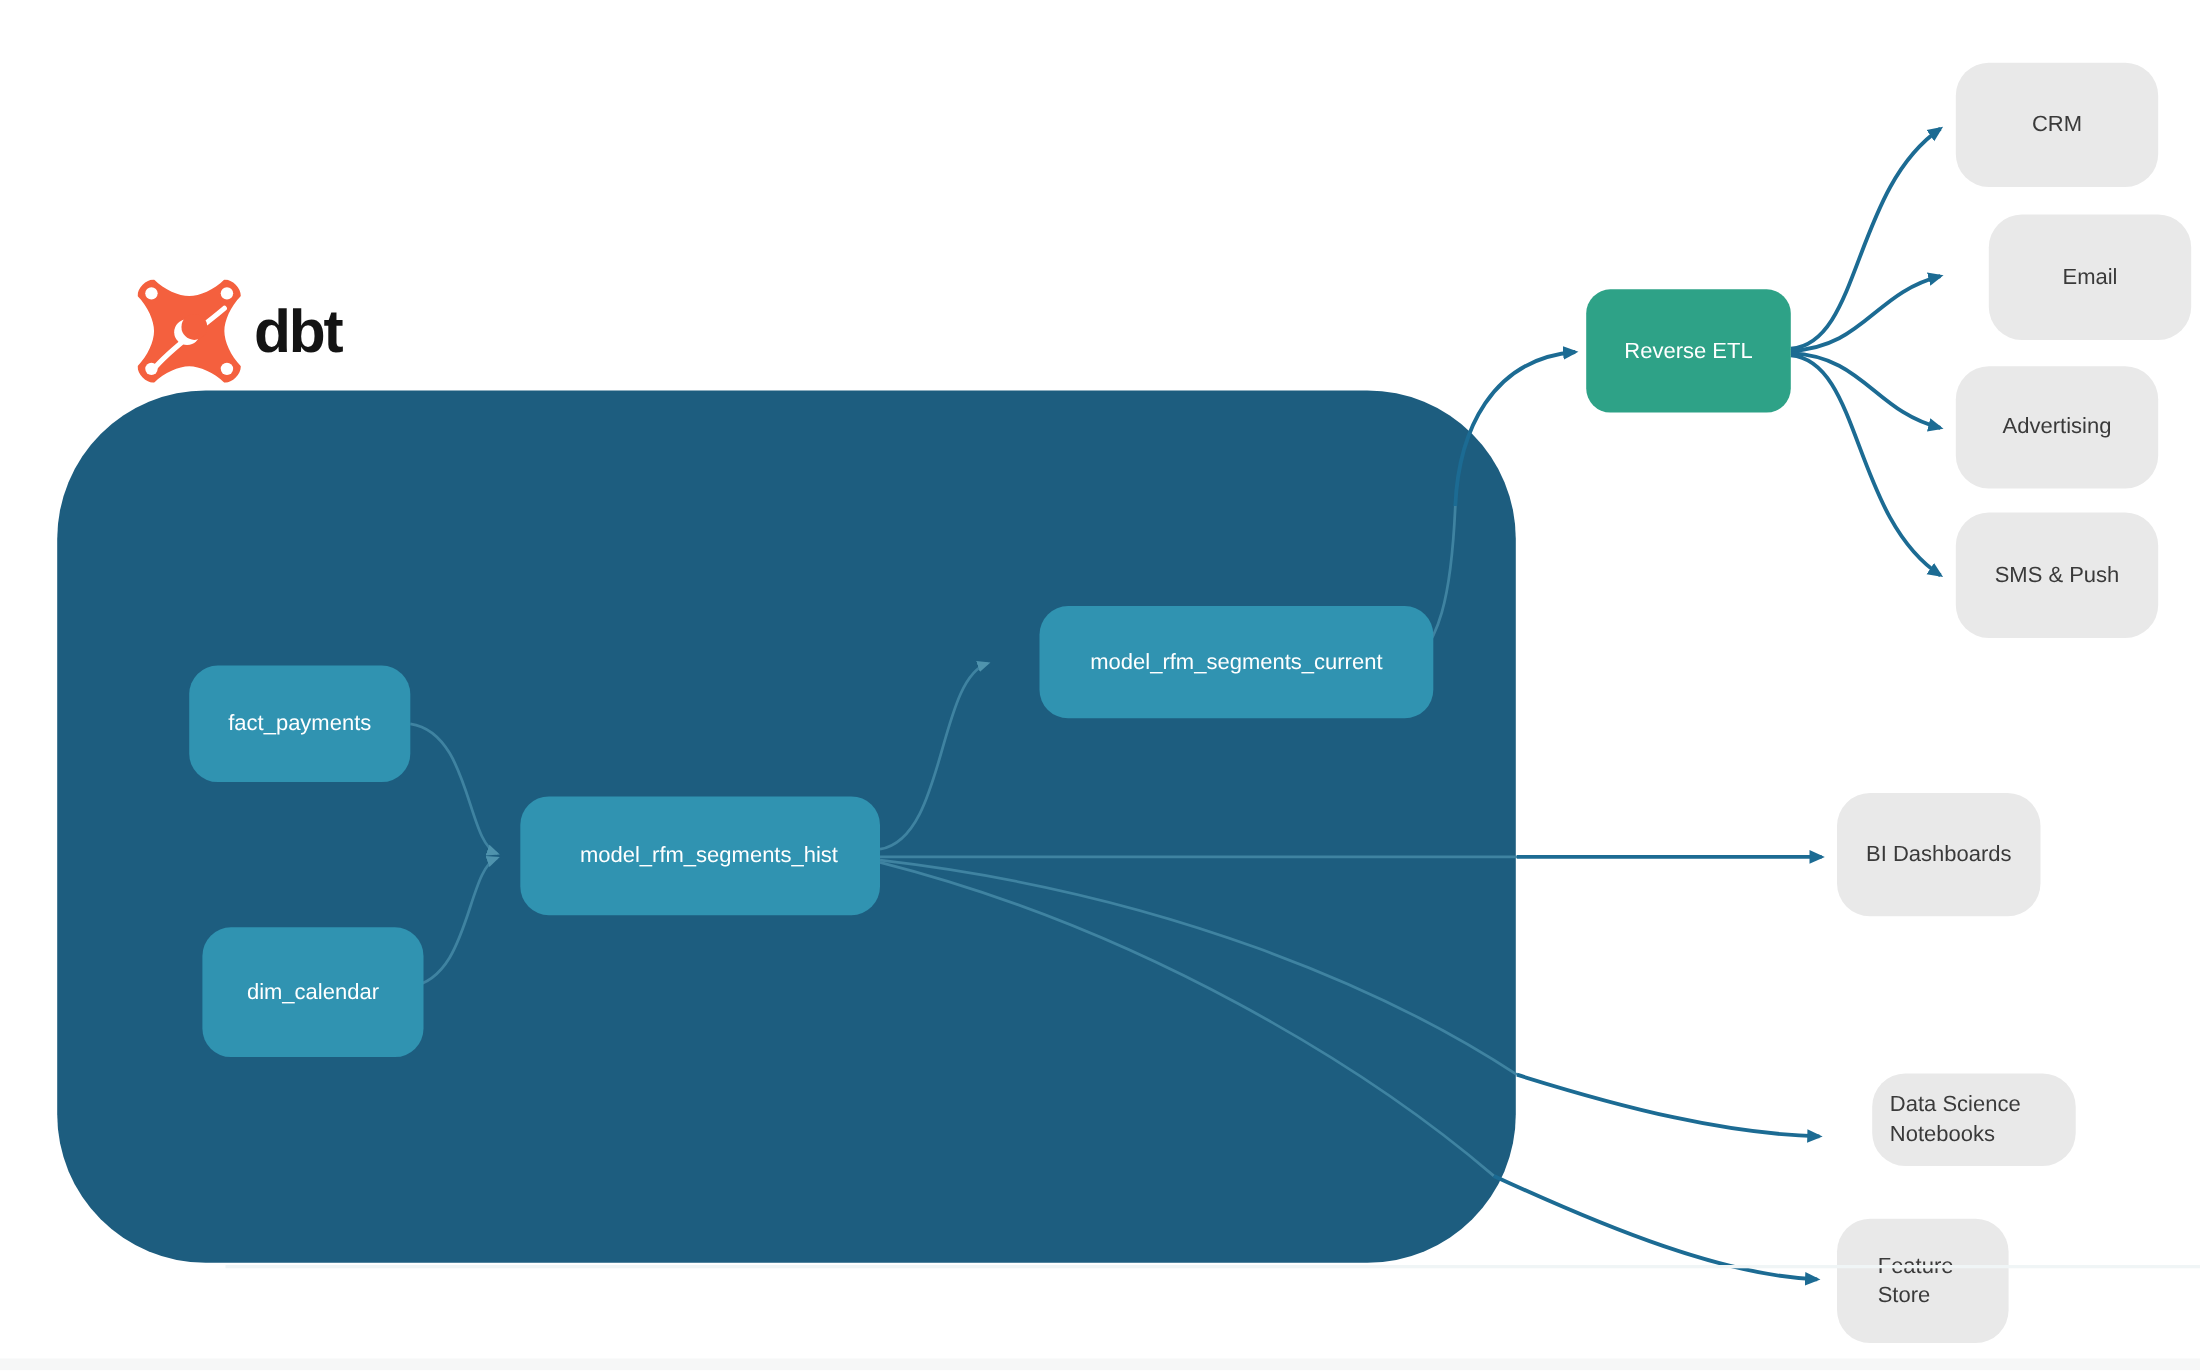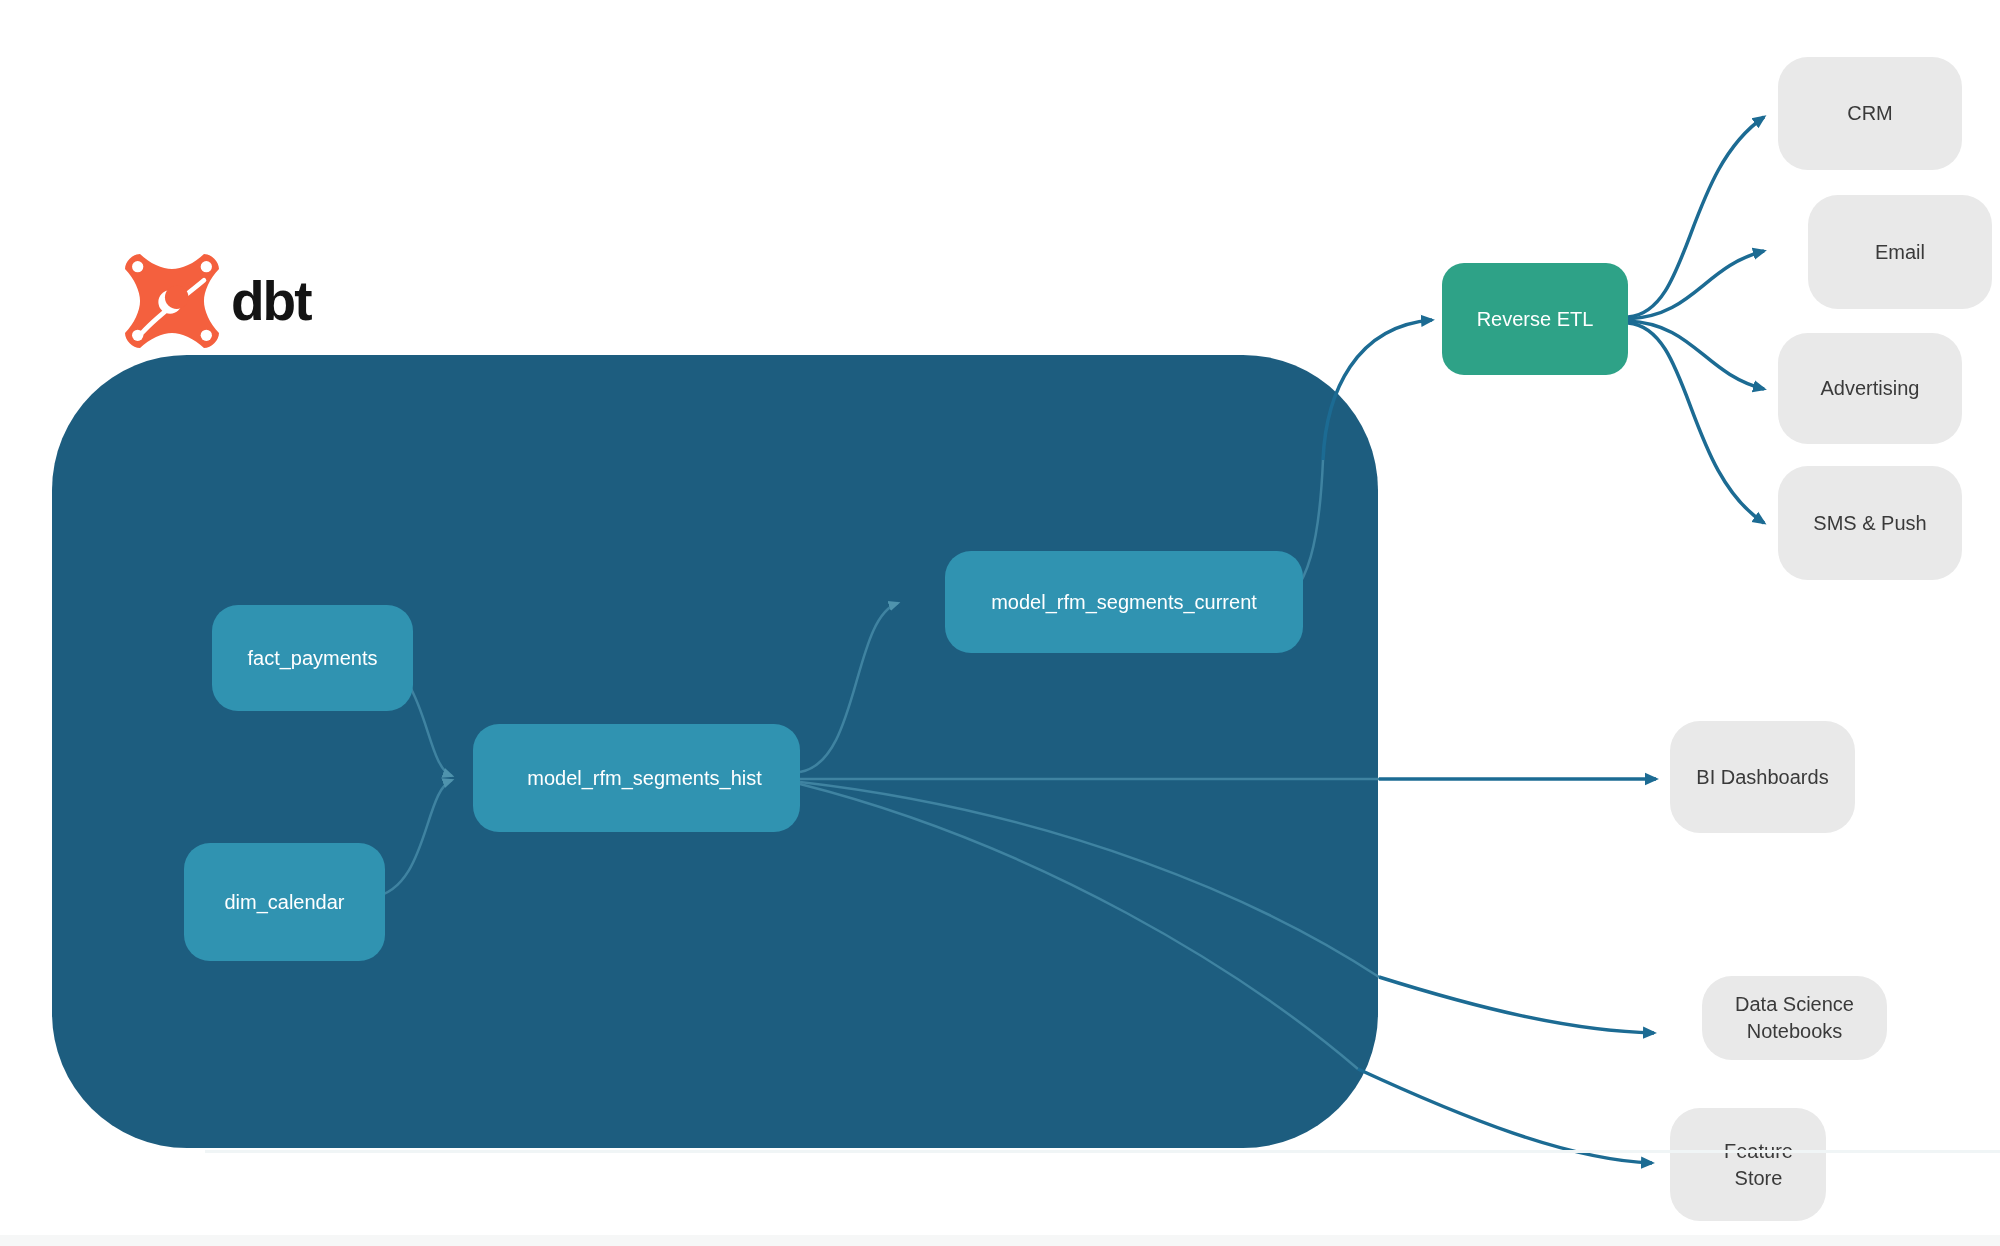--- a/index.html
+++ b/index.html
@@ -14,21 +14,21 @@
   
   .warehouse-box{
     position:absolute;left:52px;top:355px;width:1326px;height:793px;
     background:#1d5d7f;border-radius:135px;
   }
   
   .edges{position:absolute;left:0;top:0;width:2000px;height:1246px;pointer-events:none;}
   
   .node{
     position:absolute;display:flex;align-items:center;justify-content:center;
-    text-align:center;font-size:20px;line-height:1.35;box-sizing:border-box;
+    text-align:left;font-size:20px;line-height:1.35;box-sizing:border-box;
   }
   .node.model{background:#3093b1;color:#ffffff;border-radius:26px;}
   .node.green{background:#2ea287;color:#ffffff;border-radius:22px;}
   .node.dest{background:#e9e9e9;color:#3a3a3a;border-radius:30px;padding:0 16px;}
   
   .faint-line{position:absolute;left:205px;top:1150px;width:1795px;height:3px;background:#f0f5f6;}
   .bottom-strip{position:absolute;left:0;bottom:0;width:2000px;height:11px;background:#f6f7f7;}
 </style>
 </head>
 <body>
@@ -88,21 +88,21 @@
       <path d="M1628 317 C1692 312 1684 172 1764 117" marker-end="url(#ah-dark)"></path>
       <path d="M1628 319 C1694 316 1704 266 1764 251" marker-end="url(#ah-dark)"></path>
       <path d="M1628 321 C1694 324 1704 374 1764 389" marker-end="url(#ah-dark)"></path>
       <path d="M1628 323 C1692 328 1684 470 1764 523" marker-end="url(#ah-dark)"></path>
       <path d="M1379 779 L1656 779" marker-end="url(#ah-dark)"></path>
       <path d="M1379 977 C1478 1008 1570 1031 1654 1033" marker-end="url(#ah-dark)"></path>
       <path d="M1358 1069 C1462 1117 1568 1160 1652 1163" marker-end="url(#ah-dark)"></path>
     </g>
   </svg>
 
-  <div class="node model" style="left:172px;top:605px;width:201px;height:106px;margin-left:40px;">fact_payments</div>
+  <div class="node model" style="left:172px;top:605px;width:201px;height:106px;">fact_payments</div>
 
   <div class="node model" style="left:184px;top:843px;width:201px;height:118px;">dim_calendar</div>
 
   <div class="node model" style="left:473px;top:724px;width:327px;height:108px;padding-left:16px;">model_rfm_segments_hist</div>
 
   <div class="node model" style="left:909px;top:551px;width:358px;height:102px;margin-left:36px;">model_rfm_segments_current</div>
 
   <div class="node green" style="left:1442px;top:263px;width:186px;height:112px;">Reverse ETL</div>
 
   <div class="node dest" style="left:1778px;top:57px;width:184px;height:113px;">CRM</div>

